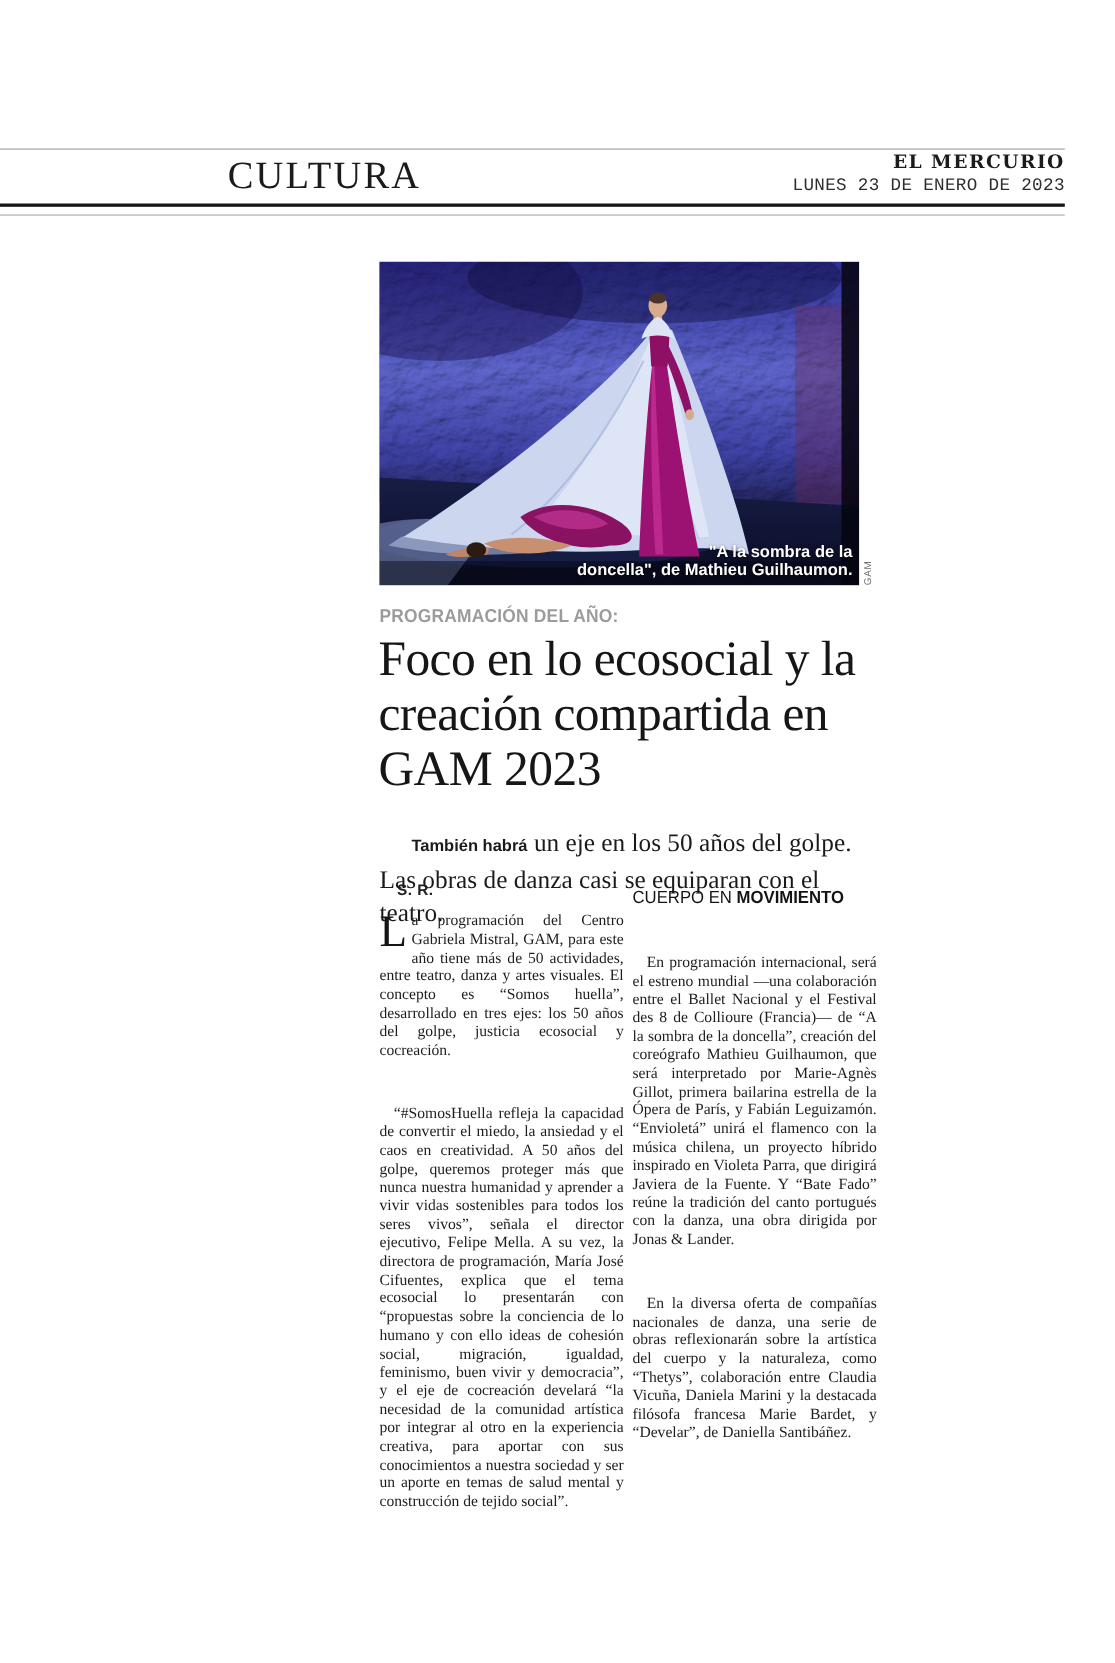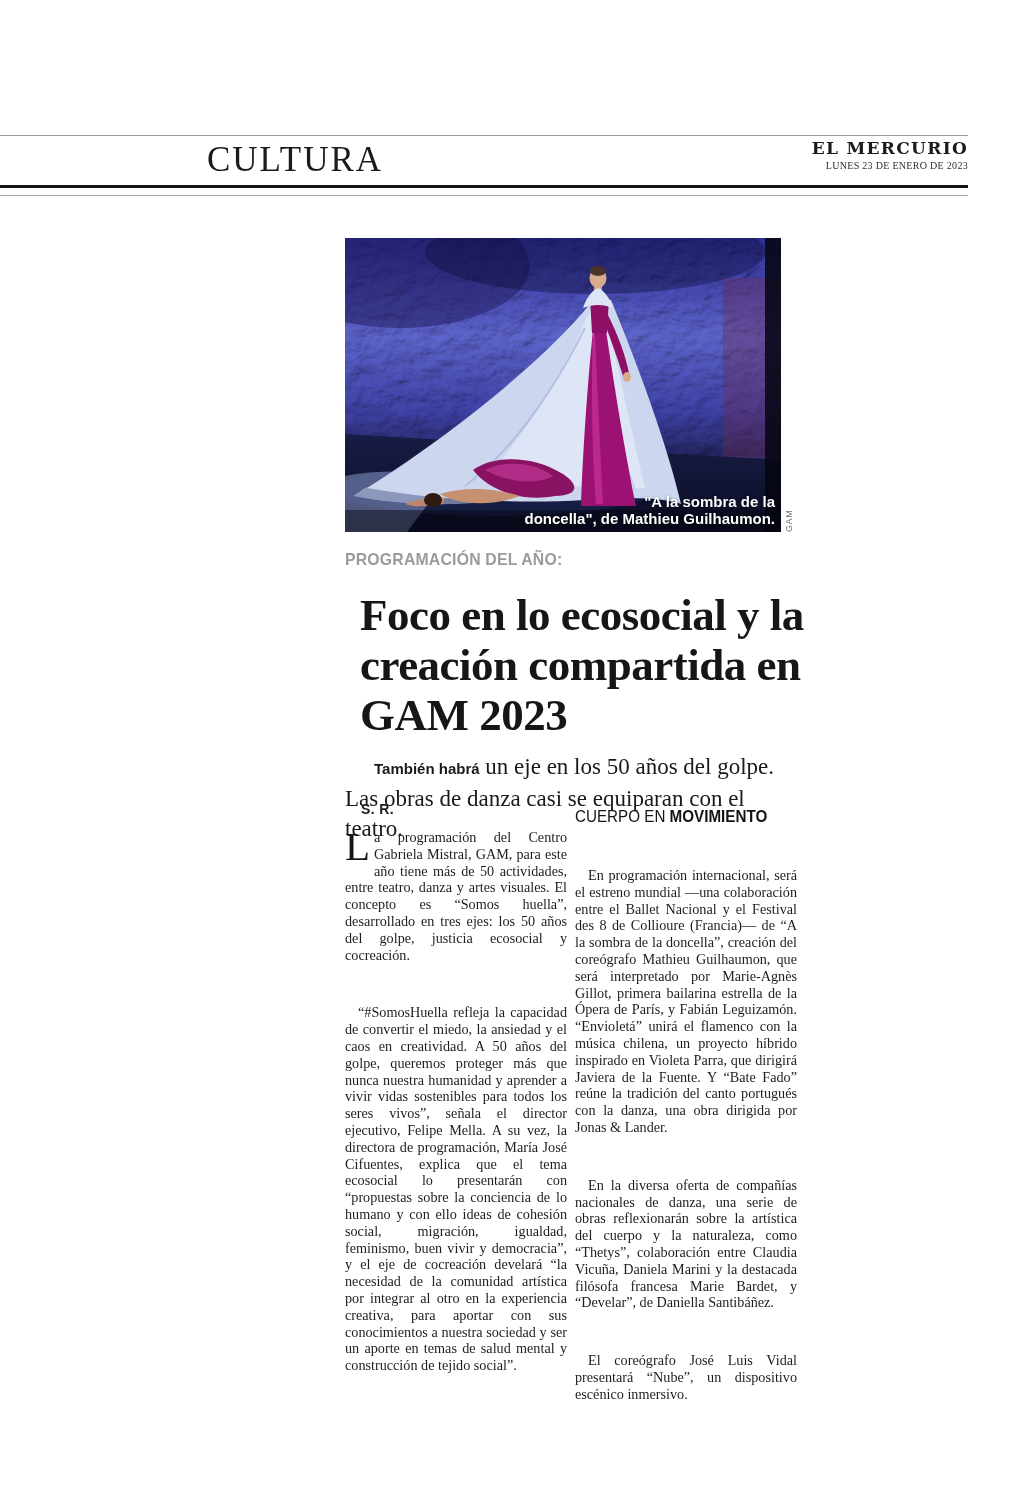--- a/index.html
+++ b/index.html
@@ -4,21 +4,21 @@
 <style>
   html,body{margin:0;padding:0;background:#ffffff;}
   body{width:1014px;height:1512px;position:relative;font-family:"Liberation Serif",serif;color:#1e1e1e;overflow:hidden;}
 
   
   .hairline-top{position:absolute;left:0;top:135px;width:968px;height:1px;background:#9c9c9c;}
   .section-title{position:absolute;left:295px;top:140px;transform:translateX(-50%);
     font-family:"Liberation Serif",serif;font-size:35px;letter-spacing:2px;color:#1b1b1b;white-space:nowrap;text-align:center;}
   .masthead-block{position:absolute;right:46px;top:139px;text-align:right;line-height:1.15;}
   .masthead{font-family:"DejaVu Serif",serif;font-weight:bold;font-size:17px;letter-spacing:1.3px;color:#1b1b1b;}
-  .edition-date{font-family:Liberation Serif, serif;font-size:10px;letter-spacing:.3px;color:#2e2e2e;margin-top:1px;}
+  .edition-date{font-family:Liberation Mono, monospace;font-size:16px;letter-spacing:.3px;color:#2e2e2e;margin-top:1px;}
   .rule-black{position:absolute;left:0;top:185px;width:968px;height:3px;background:#141414;}
   .rule-gray{position:absolute;left:0;top:195px;width:968px;height:1px;background:#a8a8a8;}
 
   
   .photo{position:absolute;left:345px;top:238px;width:436px;height:294px;overflow:hidden;background:#2a2a70;}
   .photo svg{display:block;width:100%;height:100%;}
   .photo-caption{position:absolute;right:6px;bottom:5px;text-align:right;
     font-family:"Liberation Sans",sans-serif;font-weight:bold;font-size:15px;line-height:17px;
     color:#ffffff;text-shadow:0 1px 3px rgba(0,0,0,.75);}
   .photo-credit{position:absolute;left:784px;top:532px;transform:rotate(-90deg);transform-origin:left top;
@@ -116,27 +116,26 @@
     <rect y="272" width="436" height="22" fill="#05060f" opacity="0.45"></rect>
   </svg>
   <div class="photo-caption">
     <div>"A la sombra de la</div>
     <div>doncella", de Mathieu Guilhaumon.</div>
   </div>
 </div>
 <div class="photo-credit">GAM</div>
 
 <div class="kicker">PROGRAMACIÓN DEL AÑO:</div>
-<h1 class="headline" style="margin:16px;font-weight:bold;">Foco en lo ecosocial y la creación compartida en GAM 2023</h1>
+<h1 class="headline" style="margin:0;font-weight:normal;">Foco en lo ecosocial y la creación compartida en GAM 2023</h1>
 <p class="deck"><span class="deck-lead">También habrá</span><span> un eje en los 50 años del golpe. Las obras de danza casi se equiparan con el teatro.</span></p>
 
 <div class="col col-left">
   <p class="byline">S. R.</p>
   <p class="body-p"><span class="dropcap">L</span><span>a programación del Centro Gabriela Mistral, GAM, para este año tiene más de 50 actividades, entre teatro, danza y artes visuales. El concepto es “Somos huella”, desarrollado en tres ejes: los 50 años del golpe, justicia ecosocial y cocreación.</span></p>
   <p class="body-p indent">“#SomosHuella refleja la capacidad de convertir el miedo, la ansiedad y el caos en creatividad. A 50 años del golpe, queremos proteger más que nunca nuestra humanidad y aprender a vivir vidas sostenibles para todos los seres vivos”, señala el director ejecutivo, Felipe Mella. A su vez, la directora de programación, María José Cifuentes, explica que el tema ecosocial lo presentarán con “propuestas sobre la conciencia de lo humano y con ello ideas de cohesión social, migración, igualdad, feminismo, buen vivir y democracia”, y el eje de cocreación develará “la necesidad de la comunidad artística por integrar al otro en la experiencia creativa, para aportar con sus conocimientos a nuestra sociedad y ser un aporte en temas de salud mental y construcción de tejido social”.</p>
 </div>
 
 <div class="col col-right">
   <p class="subhead"><span>CUERPO EN </span><span class="bold">MOVIMIENTO</span></p>
   <p class="body-p indent">En programación internacional, será el estreno mundial —una colaboración entre el Ballet Nacional y el Festival des 8 de Collioure (Francia)— de “A la sombra de la doncella”, creación del coreógrafo Mathieu Guilhaumon, que será interpretado por Marie-Agnès Gillot, primera bailarina estrella de la Ópera de París, y Fabián Leguizamón. “Envioletá” unirá el flamenco con la música chilena, un proyecto híbrido inspirado en Violeta Parra, que dirigirá Javiera de la Fuente. Y “Bate Fado” reúne la tradición del canto portugués con la danza, una obra dirigida por Jonas &amp; Lander.</p>
   <p class="body-p indent">En la diversa oferta de compañías nacionales de danza, una serie de obras reflexionarán sobre la artística del cuerpo y la naturaleza, como “Thetys”, colaboración entre Claudia Vicuña, Daniela Marini y la destacada filósofa francesa Marie Bardet, y “Develar”, de Daniella Santibáñez.</p>
-  <p class="body-p indent">El coreógrafo José Luis Vidal presentará “Nube”, un dispositivo escénico inmersivo.</p>
 </div>
 
 </body></html>

